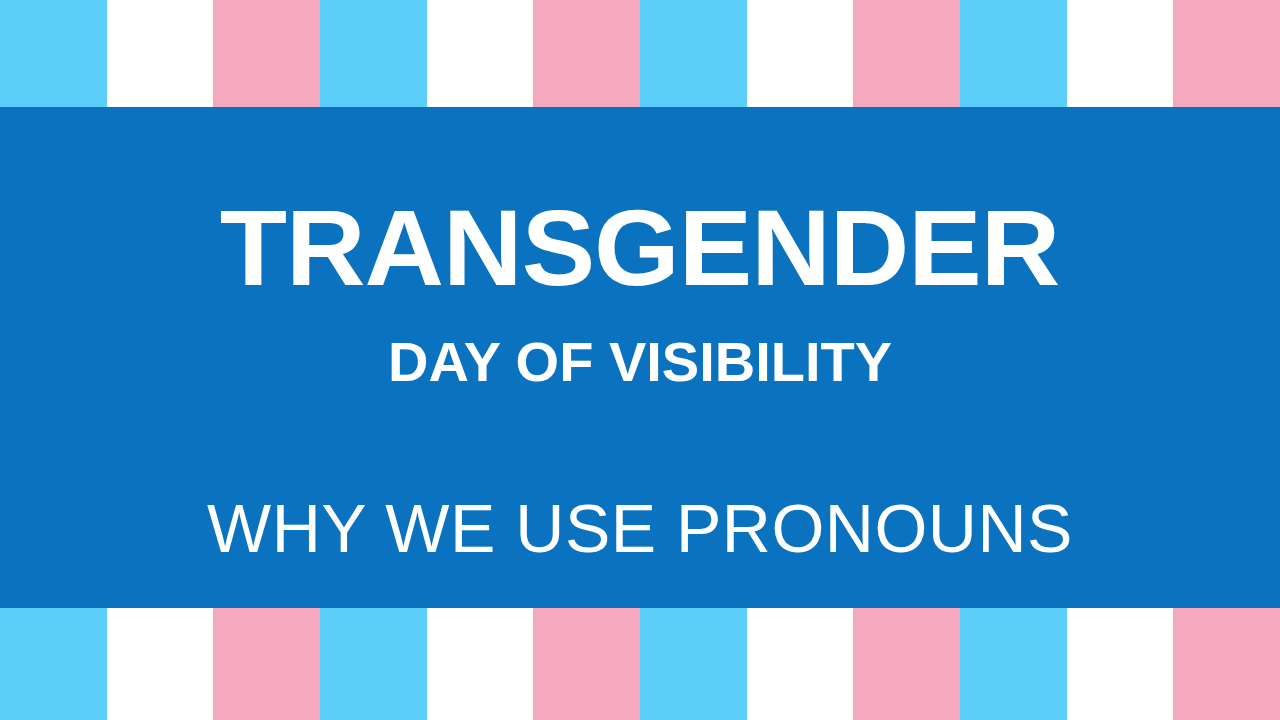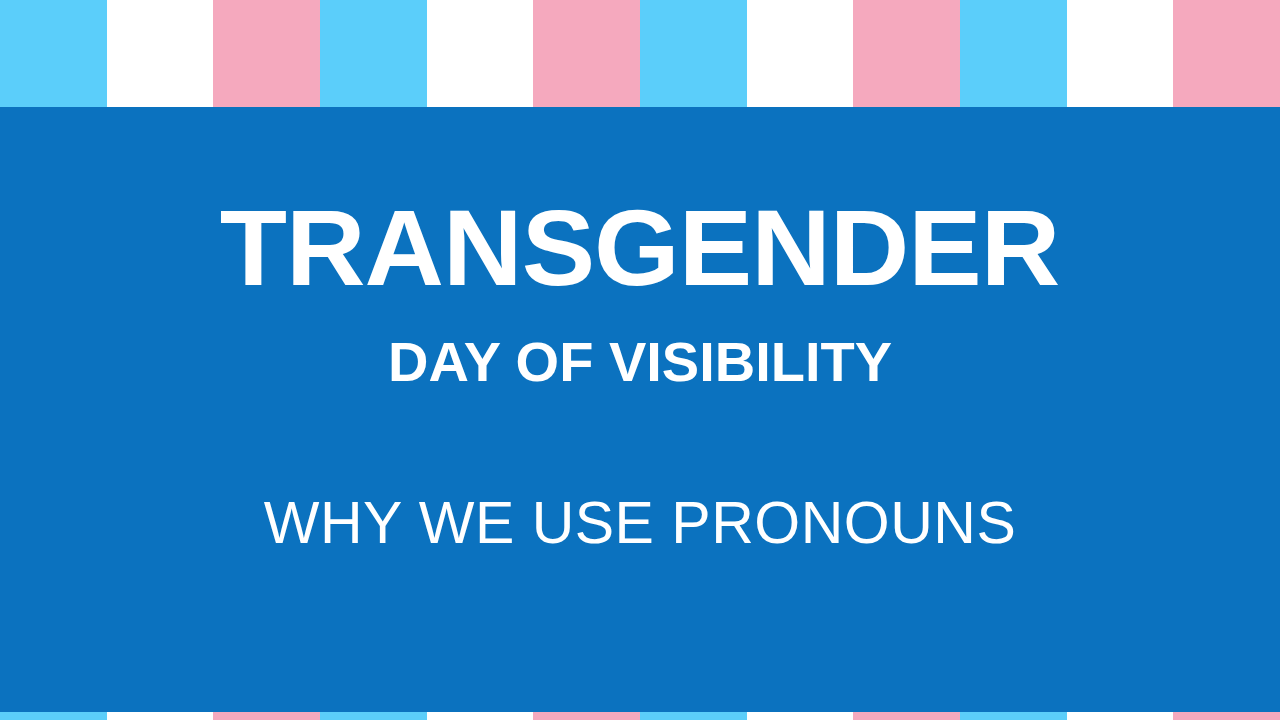--- a/index.html
+++ b/index.html
@@ -28,21 +28,21 @@
     flex: 1 1 0;
     height: 100%;
   }
 
   
   .banner {
     position: absolute;
     left: 0;
     right: 0;
     top: 107px;
-    height: 605px;
+    height: 501px;
     background: #0b72bf;
     display: flex;
     flex-direction: column;
     align-items: center;
     justify-content: flex-start;
     box-sizing: border-box;
   }
 
   .title-main {
     color: #ffffff;
@@ -66,21 +66,21 @@
     letter-spacing: 0px;
     margin-top: 32px;
     white-space: nowrap;
     text-align: center;
   }
 
   .title-tag {
     color: #ffffff;
     font-family: "Liberation Sans", sans-serif;
     font-weight: 400;
-    font-size: 59px;
+    font-size: 68px;
     line-height: 1;
     letter-spacing: 0.5px;
     margin-top: 104px;
     white-space: nowrap;
     text-align: center;
   }
 </style>
 </head>
 <body>
 

